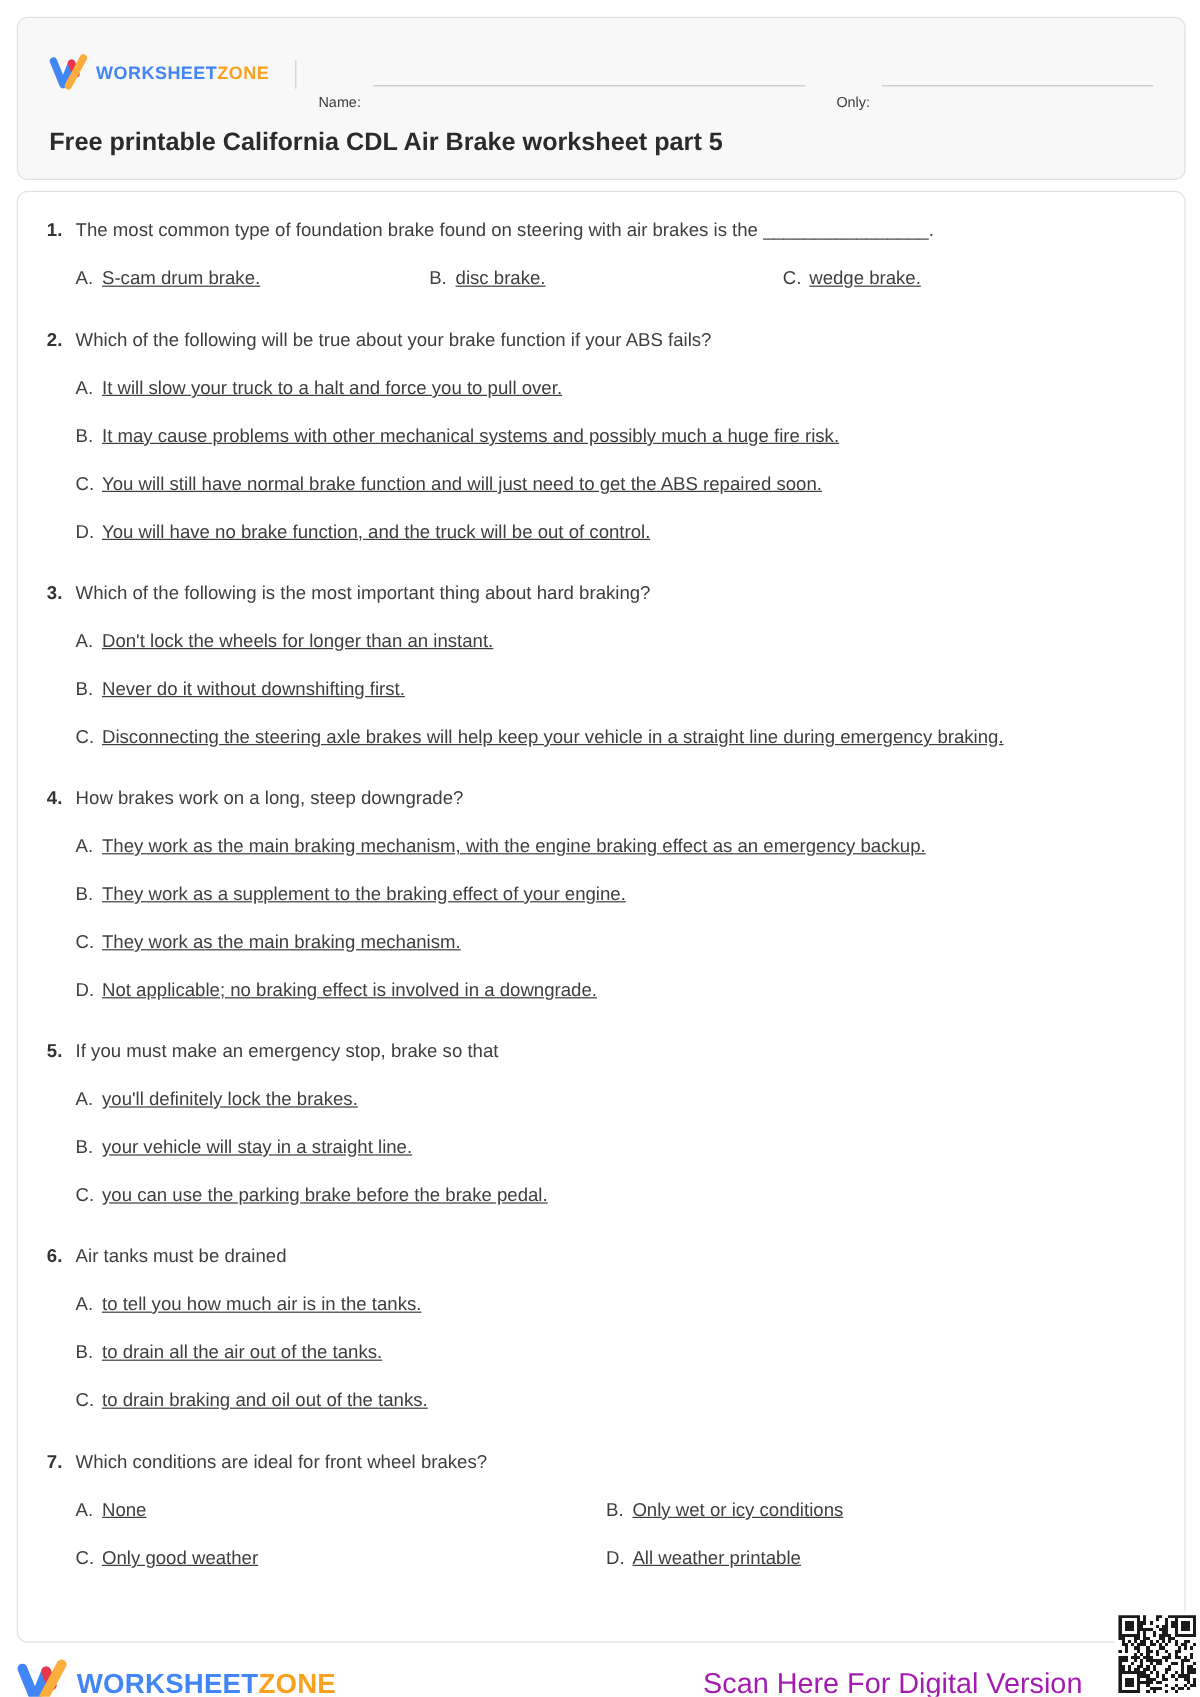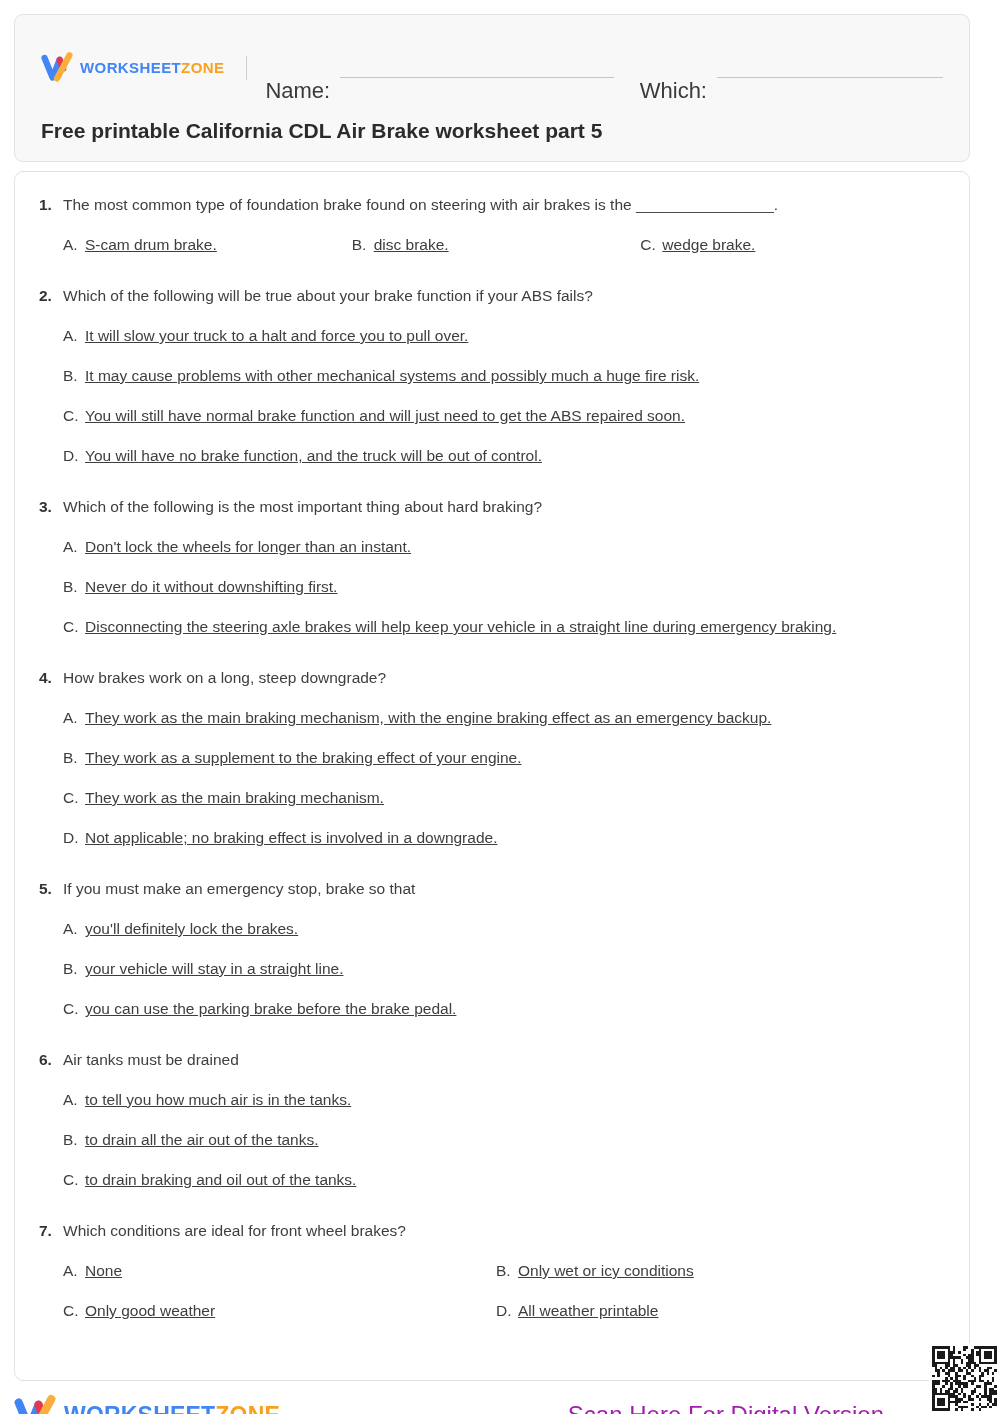--- a/index.html
+++ b/index.html
@@ -2,21 +2,21 @@
 <html><head>
 <meta charset="utf-8">
 <style>
   * { margin: 0; padding: 0; box-sizing: border-box; }
   html, body { width: 1000px; height: 1414px; background: #ffffff; overflow: hidden; }
   body {
     font-family: "Liberation Sans", "DejaVu Sans", sans-serif;
     color: #3e3e3e;
     position: relative;
   }
-  .page { padding: 14px 30px 0 14px; height: 100%; position: relative; }
+  .page { padding: 14px 12px 0 14px; height: 100%; position: relative; }
 
   
   .card {
     border: 1px solid #e2e2e2;
     border-radius: 9px;
     background: #ffffff;
   }
   .header-card {
     background: #f8f8f8;
     padding: 16px 26px 18px 26px;
@@ -34,21 +34,21 @@
   .logo-mark { display: inline-block; }
   .brand-text { font-weight: bold; letter-spacing: 0.4px; margin-left: 7px; }
   .header-card .brand-text { font-size: 15px; }
   .brand-blue { color: #4285F4; }
   .brand-orange { color: #F9A11F; }
 
   .v-divider {
     width: 1px; height: 24px; background: #cfcfcf;
     margin: 0 18px 0 22px;
   }
-  .field-label { font-size: 22px; color: #3a3a3a; margin-top: 47px; }
+  .field-label { font-size: 12px; color: #3a3a3a; margin-top: 47px; }
   .write-line {
     border-bottom: 1.5px solid #c6c6c6;
     height: 20px;
   }
   .name-line { flex: 1; margin-left: 10px; margin-right: 26px; }
   .grade-line { width: 226px; margin-left: 10px; }
 
   
   .doc-title {
     margin-top: 15px;
@@ -106,21 +106,21 @@
             <path d="M4 9 L13 31 L21 11" fill="none" stroke="#4285F4" stroke-width="7" stroke-linecap="round" stroke-linejoin="round"></path>
             <path d="M21 11 L25 21" fill="none" stroke="#E8364B" stroke-width="7" stroke-linecap="round"></path>
             <path d="M18 32 L32 6" fill="none" stroke="#FBAE3C" stroke-width="7" stroke-linecap="round"></path>
           </svg>
         </span>
         <span class="brand-text"><span class="brand-blue">WORKSHEET</span><span class="brand-orange">ZONE</span></span>
       </div>
       <div class="v-divider"></div>
       <span class="field-label">Name:</span>
       <div class="write-line name-line"></div>
-      <span class="field-label">Which:</span>
+      <span class="field-label">Only:</span>
       <div class="write-line grade-line"></div>
     </div>
     <div class="doc-title">Free printable California CDL Air Brake worksheet part 5</div>
   </div>
 
   <div class="card questions-card">
     <div id="questions">
         <div class="question">
     <div class="q-title">
       <span class="q-num">1.</span>

